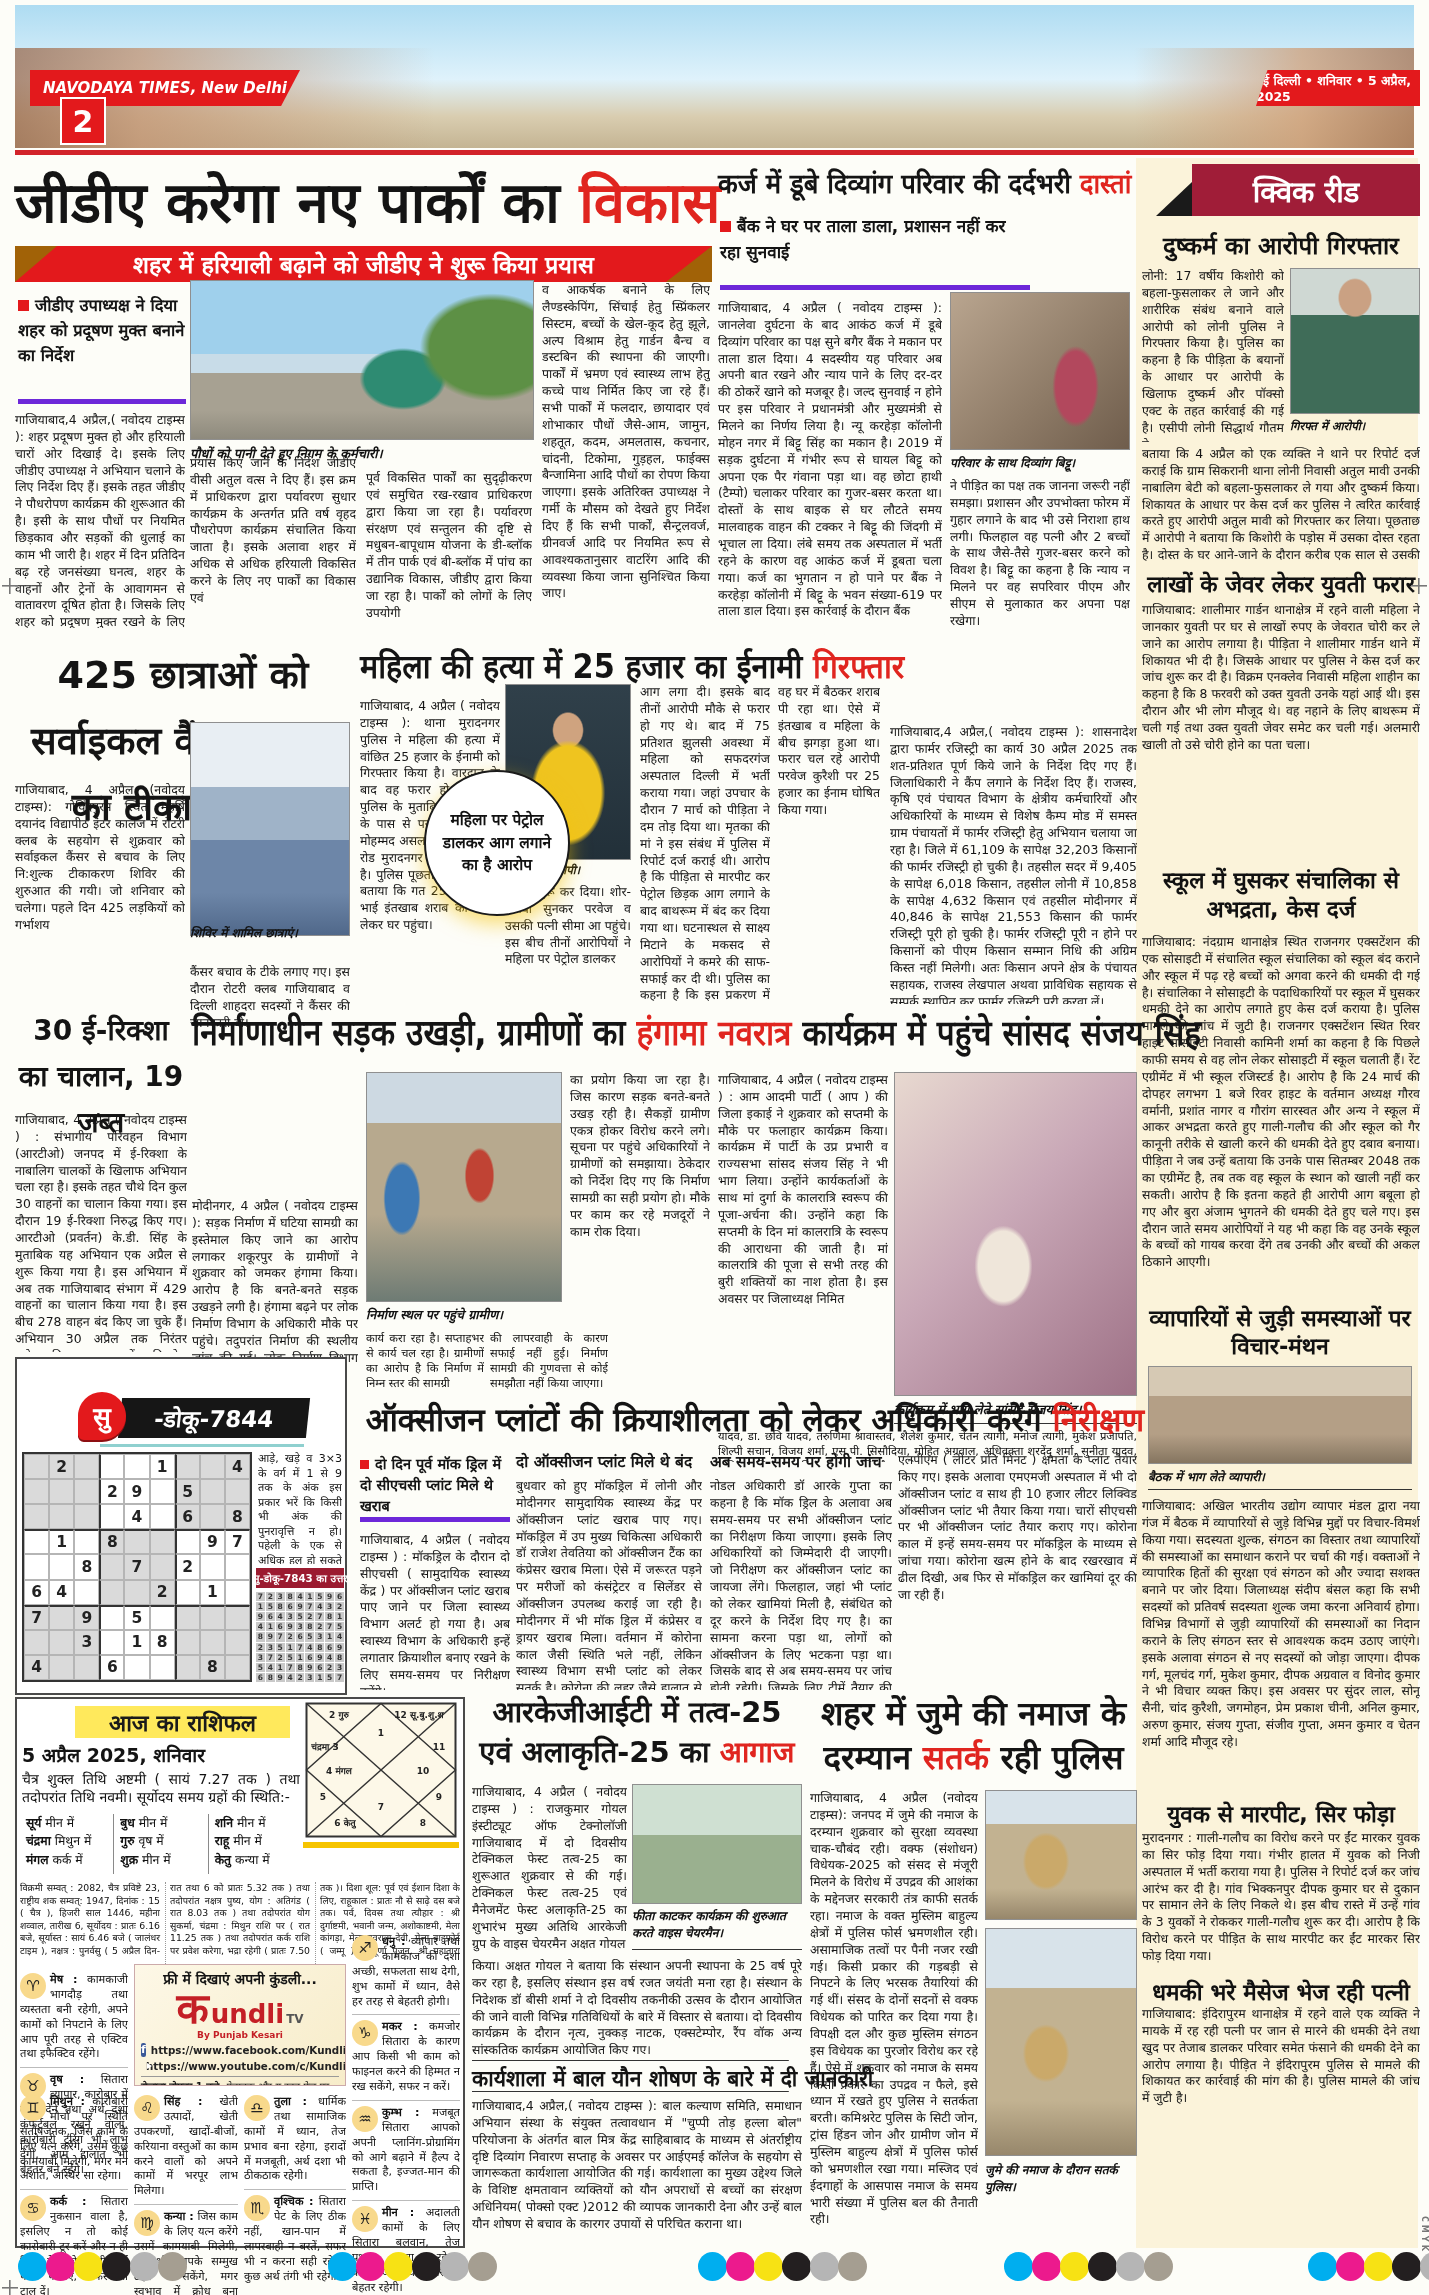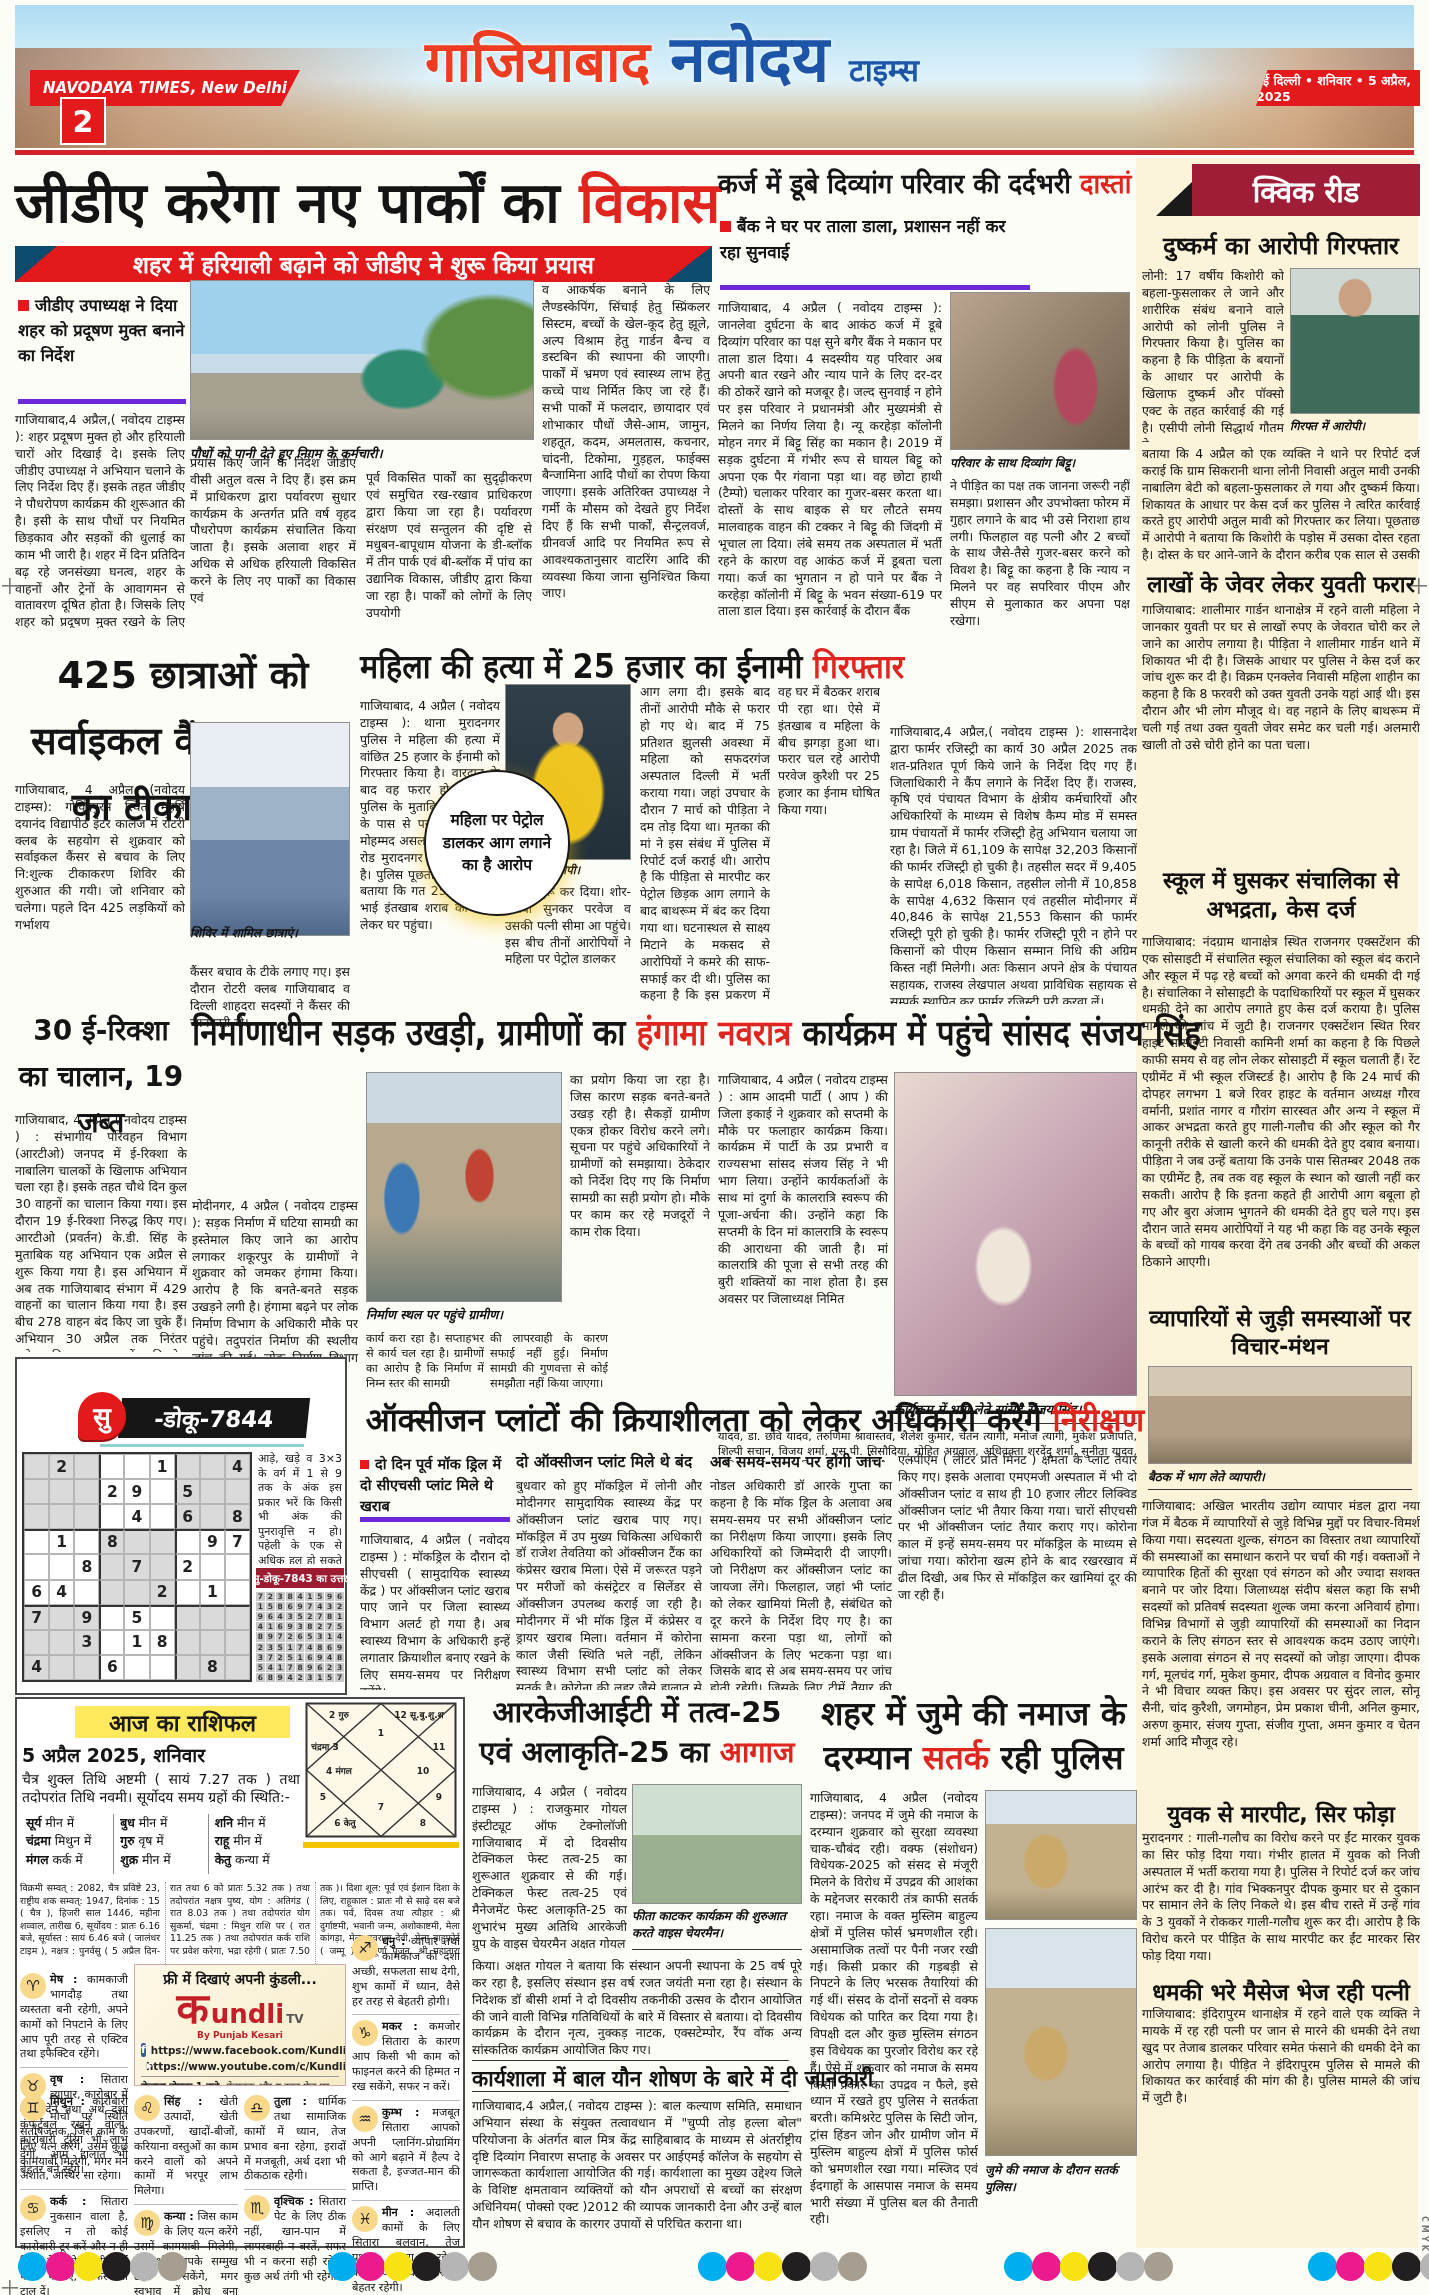--- a/index.html
+++ b/index.html
@@ -20,21 +20,21 @@
   
   .mh-strip{background:linear-gradient(180deg,#aedcf2 0%,#dff2fb 52%,#d9cdb0 78%,#c4b493 100%);overflow:hidden;}
   .mh-bld{position:absolute;top:30%;bottom:0;opacity:.75;}
   .mh-bld.l{left:0;width:420px;background:linear-gradient(90deg,#9a6a4e 0%,#c29372 30%,rgba(220,200,175,0) 100%);}
   .mh-bld.r{right:0;width:280px;background:linear-gradient(270deg,#a5714f 0%,#cf9e77 40%,rgba(220,200,175,0) 100%);}
   .banner{background:#e3191c;color:#fff;font-weight:bold;display:flex;align-items:center;justify-content:center;}
   .title-city{font-size:56px;font-weight:bold;color:#ee3c20;text-shadow:0 0 4px #fff,0 0 2px #fff;line-height:1.5;}
   .title-main{font-size:64px;font-weight:bold;color:#1c55a7;text-shadow:0 0 4px #fff;line-height:1.35;}
   .title-suf{font-size:31px;font-weight:bold;color:#1c55a7;}
   
-  .strip-out{background:#0c4a6e;overflow:hidden;}
+  .strip-out{background:#a16207;overflow:hidden;}
   .strip-in{position:absolute;inset:0;background:#e3191c;clip-path:polygon(42px 0,100% 0,calc(100% - 46px) 100%,0 100%);
             display:flex;align-items:center;justify-content:center;color:#fff;font-weight:bold;font-size:23.5px;}
   
   .cream{background:#fbf3da;}
   .qr-banner{background:#a01d38;color:#fff;font-weight:bold;font-size:29px;display:flex;align-items:center;justify-content:center;}
   .qr-tri{width:0;height:0;border-left:36px solid transparent;border-bottom:34px solid #1a1a1a;}
   .qr-h{font-weight:bold;font-size:22.5px;text-align:center;overflow:hidden;white-space:nowrap;}
   
   .box{border:2px solid #4a4a4a;background:#fff;}
   #sudoku-grid{display:grid;grid-template-columns:repeat(9,1fr);grid-template-rows:repeat(9,1fr);border:2px solid #333;background:#fff;}
@@ -85,25 +85,20 @@
   .kv text{font-size:9px;fill:#222;font-weight:bold;}
 </style>
 </head>
 <body>
 
 <div class="page">
 
   <div class="abs mh-strip" style="left:15px;top:5px;width:1399px;height:143px;">
     <div class="mh-bld l"></div>
     <div class="mh-bld r"></div>
-  </div>
-  <div class="abs" style="left:425px;top:16px;width:780px;height:120px;display:flex;align-items:baseline;gap:20px;">
-    <span class="title-city">गाजियाबाद</span>
-    <span class="title-main">नवोदय</span>
-    <span class="title-suf">टाइम्स</span>
   </div>
   <div class="abs banner" style="left:30px;top:70px;width:270px;height:36px;clip-path:polygon(0 0,100% 0,93% 100%,0 100%);font-style:italic;font-size:15px;">NAVODAYA TIMES, New Delhi</div>
   <div class="abs banner" style="left:1256px;top:70px;width:164px;height:36px;clip-path:polygon(7% 0,100% 0,100% 100%,0 100%);font-size:12.5px;">नई दिल्ली • शनिवार • 5 अप्रैल, 2025</div>
   <div class="abs" style="left:60px;top:97px;width:46px;height:48px;background:#e3191c;box-shadow:inset 0 0 0 2px #fff,inset 0 0 0 4px #e3191c;color:#fff;font-weight:bold;font-size:30px;display:flex;align-items:center;justify-content:center;">2</div>
   <div class="abs" style="left:15px;top:150px;width:1399px;height:5px;background:#d2232a;"></div>
 
   <div class="abs cream" style="left:1136px;top:158px;width:282px;height:2090px;"></div>
 
   <div class="abs hl center" style="left:15px;top:164px;width:697px;height:80px;font-size:56px;line-height:78px;white-space:nowrap;">
     <span>जीडीए करेगा नए पार्कों का </span><span class="red">विकास</span>

